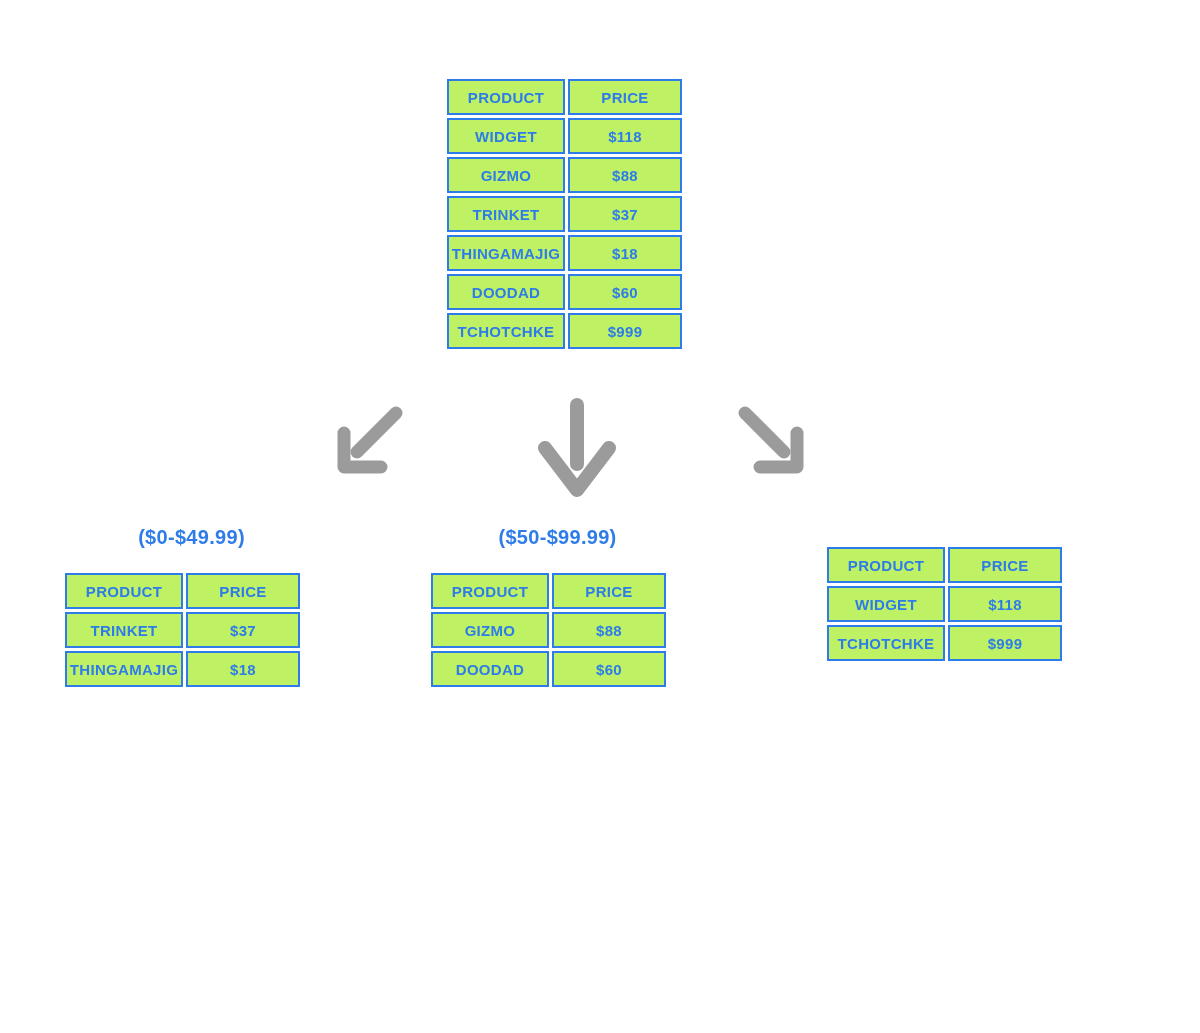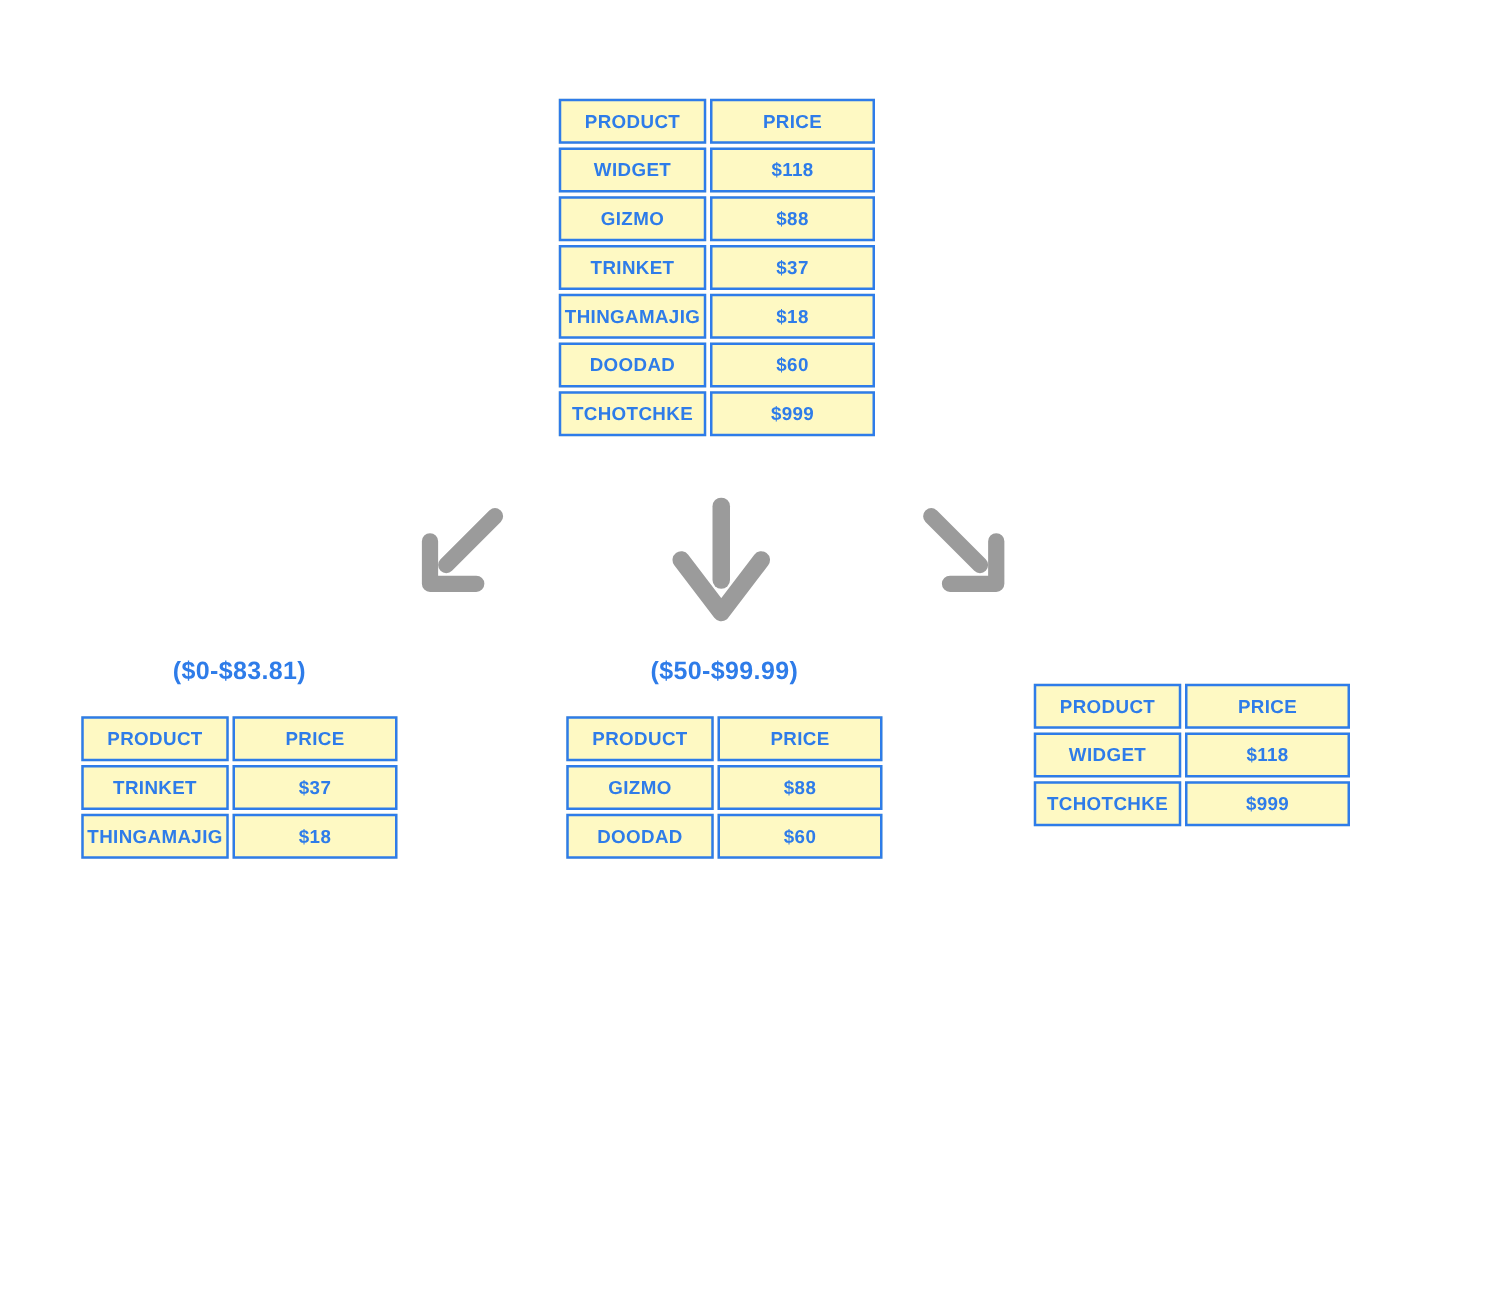--- a/index.html
+++ b/index.html
@@ -19,34 +19,34 @@
   }
   .abs{position:absolute;}
 
   
   .tbl table{
     border-collapse:separate;
     border-spacing:3px;
   }
   .tbl td{
     border:2.5px solid var(--blue);
-    background:#fef9c3;
+    background:#bef264;
     height:36px;
     text-align:center;
     vertical-align:middle;
     color:var(--blue);
     font-weight:bold;
     font-size:15px;
     letter-spacing:0.3px;
     padding:0 2px;
     white-space:nowrap;
     margin-top:37px;
   }
   .c-prod{width:118px;}
-  .c-price{width:132px;}
+  .c-price{width:114px;}
 
   
   .bucket{width:259px;text-align:center;}
   .bucket-label{
     color:var(--blue);
     font-weight:bold;
     font-size:20px;
     letter-spacing:0.3px;
     line-height:26px;
   }
@@ -116,42 +116,42 @@
   </div>
 
   <div class="arrow abs" style="left:736px;top:404px;width:72px;height:78px;">
     <svg viewBox="0 0 72 78" xmlns="http://www.w3.org/2000/svg">
       <path d="M 9 9 L 48 48" stroke-width="13"></path>
       <path d="M 61 29 L 61 63 L 24 63" stroke-width="13"></path>
     </svg>
   </div>
 
   <div class="bucket abs" style="left:62px;top:524px;">
-    <div class="bucket-label">($0-$83.81)</div>
+    <div class="bucket-label">($0-$49.99)</div>
     <div class="tbl">
       <table>
         <tbody>
             <tr>
           <td class="c-prod">PRODUCT</td>
           <td class="c-price">PRICE</td>
         </tr>
         <tr>
           <td class="c-prod">TRINKET</td>
           <td class="c-price">$37</td>
         </tr>
         <tr>
           <td class="c-prod">THINGAMAJIG</td>
           <td class="c-price">$18</td>
         </tr>
       </tbody>
         </table>
     </div>
   </div>
 
-  <div class="bucket abs" style="left:450px;top:524px;">
+  <div class="bucket abs" style="left:428px;top:524px;">
     <div class="bucket-label">($50-$99.99)</div>
     <div class="tbl">
       <table>
         <tbody>
             <tr>
           <td class="c-prod">PRODUCT</td>
           <td class="c-price">PRICE</td>
         </tr>
         <tr>
           <td class="c-prod">GIZMO</td>

